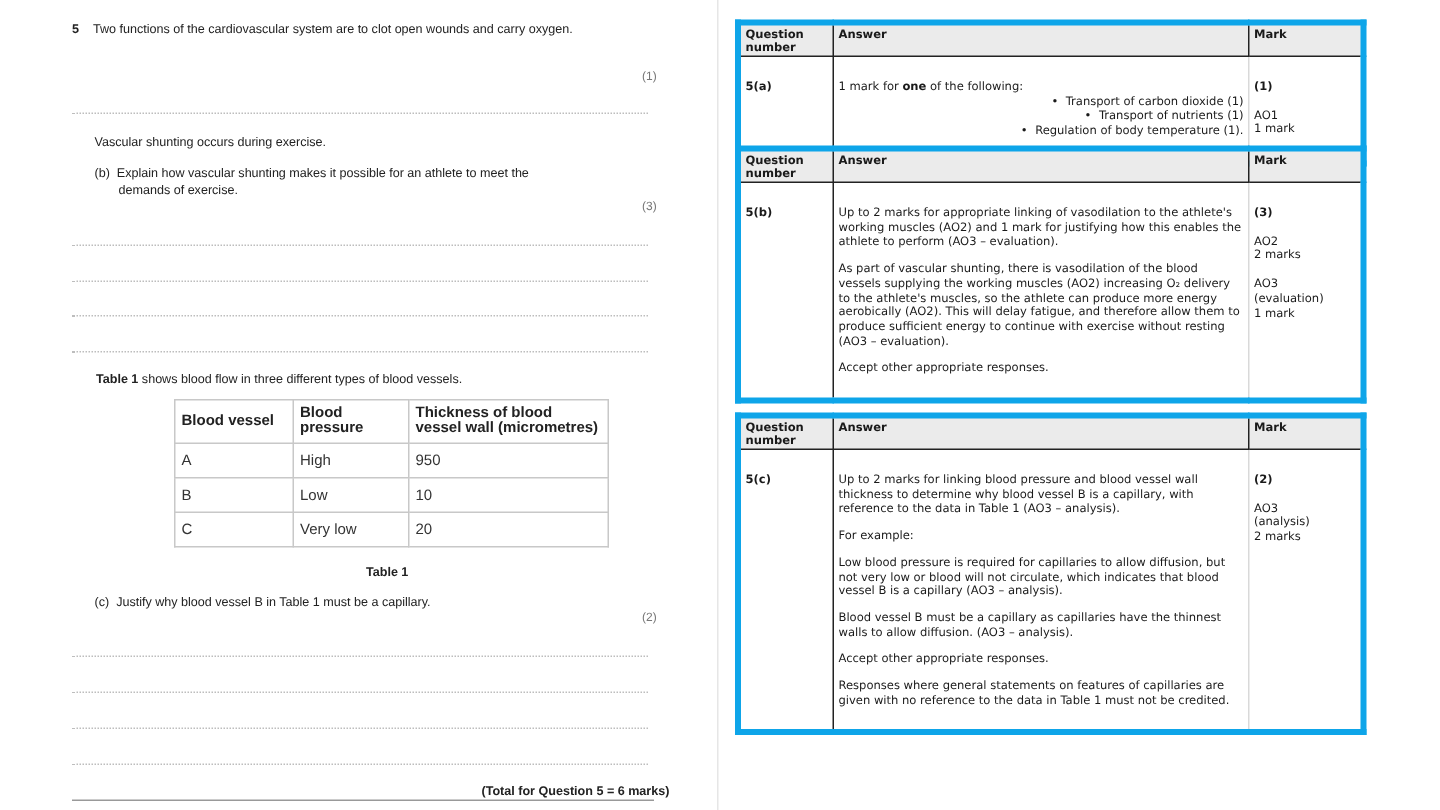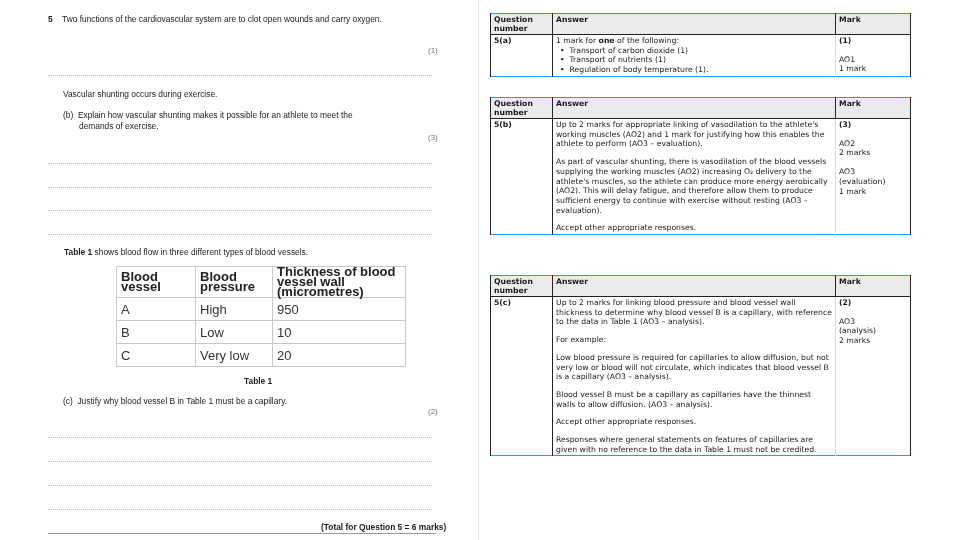--- a/index.html
+++ b/index.html
@@ -7,37 +7,37 @@
          font-family:"Liberation Sans", sans-serif; color:#1a1a1a; }
   .left { position:absolute; left:0; top:0; width:478px; height:540px; border-right:1px solid #e6e6e6; }
   .right { position:absolute; left:486px; top:0; width:474px; height:540px; }
 
   .q-line { position:absolute; font-size:8.4px; color:#222; white-space:nowrap; }
   .q-num { font-weight:bold; display:inline-block; width:14px; }
   .mark-lbl { position:absolute; left:428px; font-size:8px; color:#777; }
   .dotline { position:absolute; left:48px; width:384px; border-top:1px dotted #bdbdbd; height:0; }
   b { font-weight:bold; }
 
-  table.vessels { position:absolute; left:116px; top:266px; border-collapse:collapse; font-size:13px; color:#333; }
+  table.vessels { position:absolute; left:116px; top:266px; border-collapse:collapse; font-size:10px; color:#333; }
   table.vessels td, table.vessels th { border:1px solid #c8c8c8; padding:0 4px; text-align:left; height:22px; }
   table.vessels th { font-weight:bold; color:#222; height:28px; line-height:10px; }
   .tcap { position:absolute; left:244px; top:376px; font-size:8.4px; font-weight:bold; color:#222; }
   .total { position:absolute; left:298px; top:522px; font-size:8.4px; font-weight:bold; color:#222;margin-left:23px; }
   .total-rule { position:absolute; left:48px; top:533px; width:388px; border-top:1px solid #999; }
 
   table.ms { position:absolute; left:490px; border-collapse:collapse; font-family:"DejaVu Sans", sans-serif;
-             font-size:7.7px; color:#1a1a1a; width:421px; border:1px solid #0ea5e9; }
+             font-size:7.7px; color:#1a1a1a; width:421px; border:4px solid #0ea5e9; }
   table.ms th { background:#ebebeb; font-weight:bold; text-align:left; vertical-align:top; padding:1px 3px;
                 border-left:1px solid #222; border-right:1px solid #222; border-bottom:1px solid #222; line-height:9px; }
-  table.ms td { vertical-align:top; padding:1px 3px; line-height:9.7px; border-left:1px solid #222; border-right:1px solid #222; }
+  table.ms td { vertical-align:top; padding:15px 3px; line-height:9.7px; border-left:1px solid #222; border-right:1px solid #222; }
   table.ms td.ans { border-right:1px solid #d9d9d9;margin-top:36px; }
   table.ms td.mk { border-left:none; }
   .c1 { width:55px; } .c3 { width:68px; }
   .qn { font-weight:bold; }
-  ul.bul { margin:0; padding-left:10px; list-style:none; }
+  ul.bul { margin:0; padding-left:10px; list-style:none;text-align:right; }
   ul.bul li::before { content:"•"; margin-right:5px; margin-left:-6px; }
   p.para { margin:0 0 8px 0; }
   p.para:last-child { margin-bottom:0; }
   .mk-line { display:block; }
   .mk-gap { display:block; height:9px; }
 </style>
 </head>
 <body>
 
 <div class="left">

